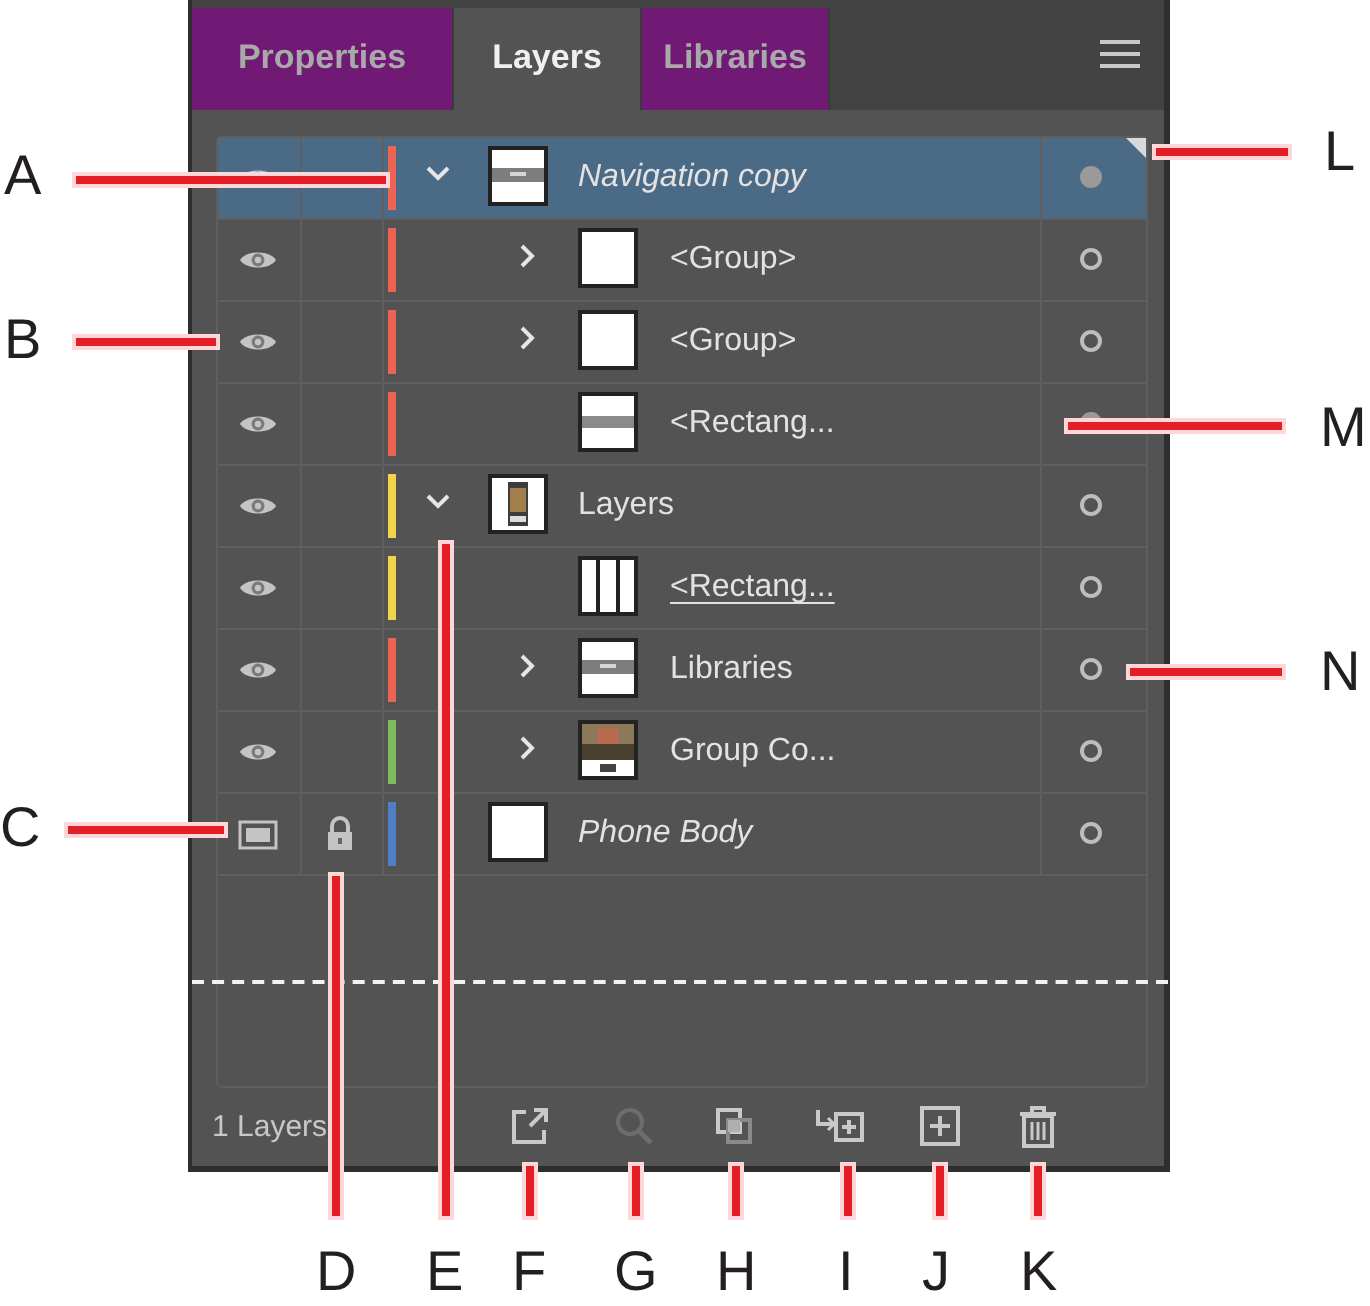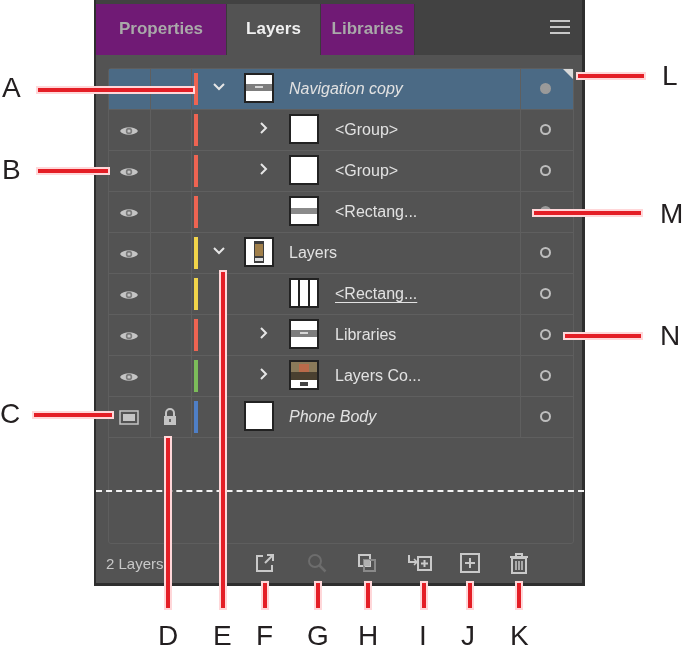--- a/index.html
+++ b/index.html
@@ -208,21 +208,21 @@
         <div class="colorbar" style="background: rgb(124, 188, 90);"></div>
         <span class="chev" style="left: 148px;"><svg width="14" height="14" viewBox="0 0 14 14">
             <path d="M4 2l5 5-5 5" fill="none" stroke="#e6e6e6" stroke-width="2"></path>
           </svg></span>
         <div class="thumb" style="left: 180px;"><svg width="26" height="26" viewBox="0 0 26 26">
             <rect x="0" y="0" width="26" height="18" fill="#8a7a5a"></rect>
             <rect x="8" y="2" width="10" height="8" fill="#b96a4a"></rect>
             <rect x="0" y="10" width="26" height="8" fill="#4a4030"></rect>
             <rect x="9" y="20" width="8" height="4" fill="#444"></rect>
           </svg></div>
-        <span class="label" style="left: 226px;">Layers Co...</span>
+        <span class="label" style="left: 226px;">Group Co...</span>
         <div class="cell-target">
           <span class="target"></span>
         </div>
       </div>
       <div class="row" style="top: 328px;">
         <div class="cell-vis">
           <span style="position:absolute;left:10px;top:13px;"><svg width="20" height="15" viewBox="0 0 20 15">
               <rect x="1" y="1" width="18" height="13" fill="none" stroke="#c4c4c4" stroke-width="1.5"></rect>
               <rect x="4" y="4" width="12" height="7" fill="#c4c4c4"></rect>
             </svg></span>
@@ -238,21 +238,21 @@
         <div class="thumb" style="left: 135px;"></div>
         <span class="label italic" style="left: 180px; text-align: right;">Phone Body</span>
         <div class="cell-target">
           <span class="target"></span>
         </div>
       </div>
     </div>
 
   <div class="dropline"></div>
 
-  <div class="footer-text">2 Layers</div>
+  <div class="footer-text">1 Layers</div>
 
   <div class="ficon" style="left:158px;">
     <svg width="22" height="22" viewBox="0 0 22 22">
         <path d="M9 4H3v15h15v-6" fill="none" stroke="#c9c9c9" stroke-width="2"></path>
         <path d="M11 11l8-8M13 3h6v6" fill="none" stroke="#c9c9c9" stroke-width="2"></path>
       </svg>
   </div>
   <div class="ficon" style="left:210px;">
     <svg width="22" height="22" viewBox="0 0 22 22">
         <circle cx="9" cy="9" r="6" fill="none" stroke="#6d6d6d" stroke-width="2"></circle>

